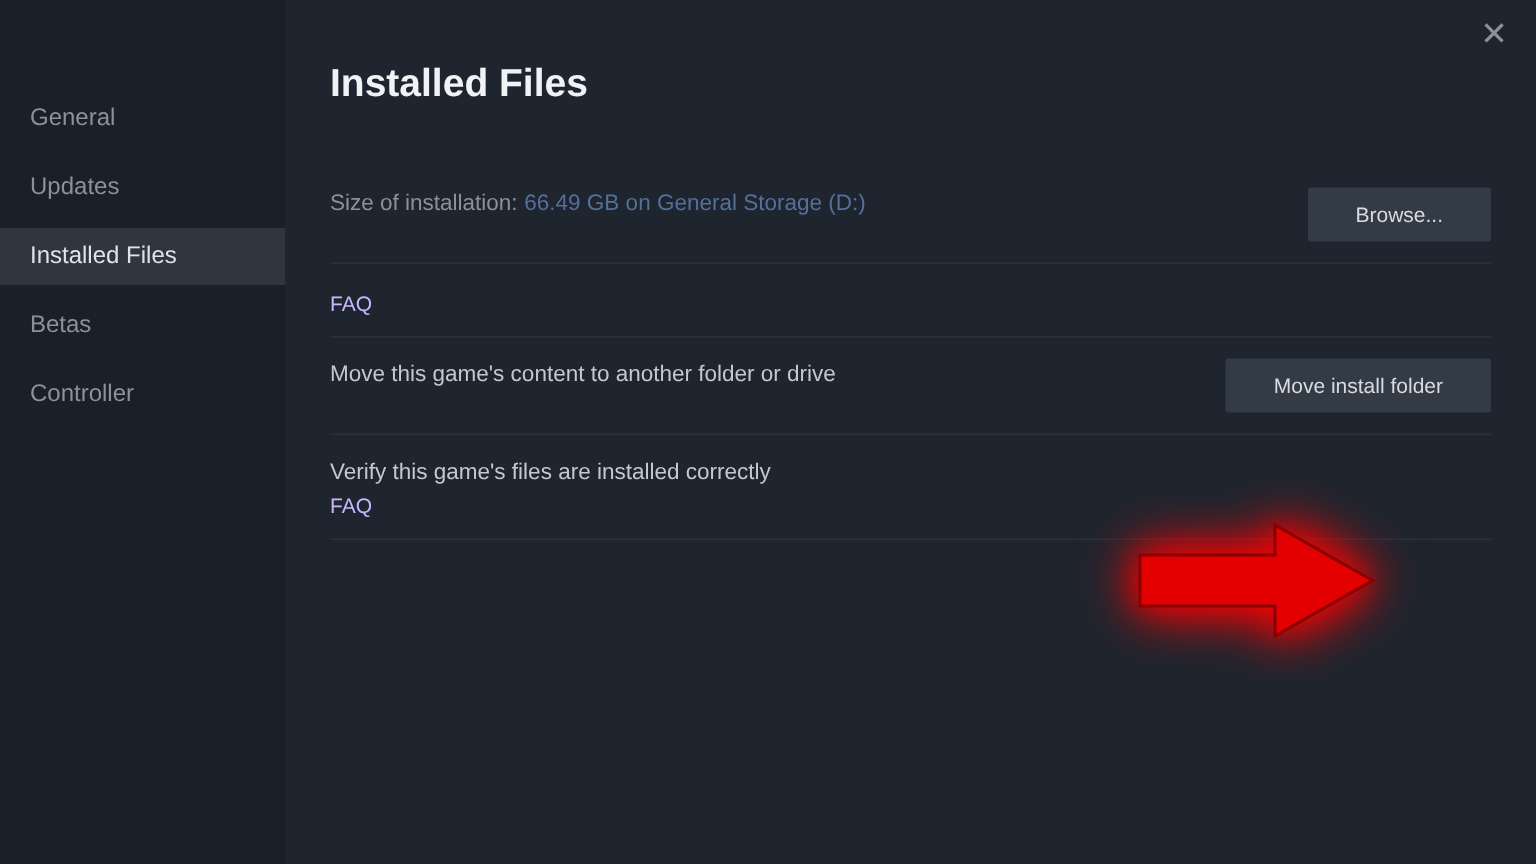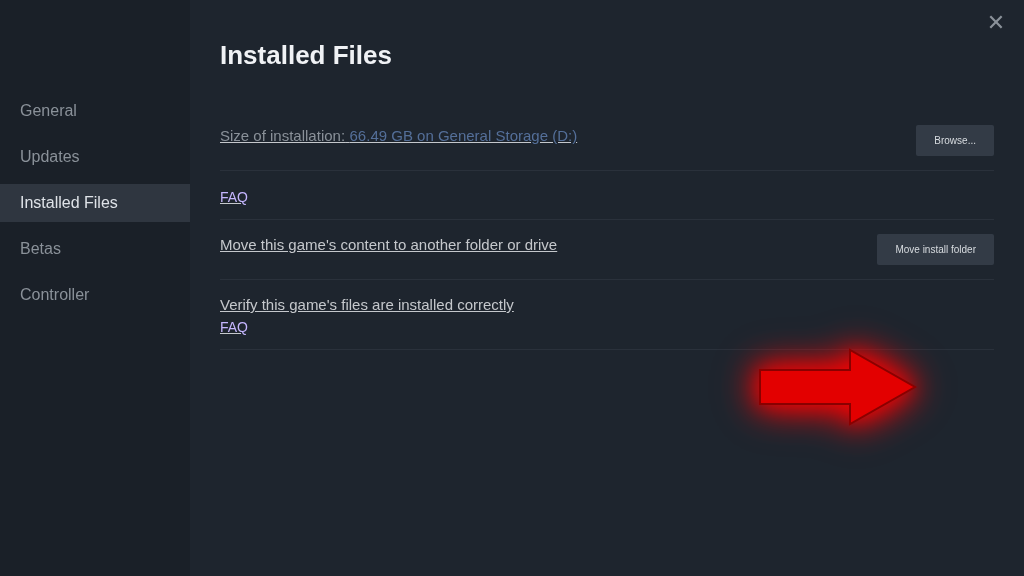--- a/index.html
+++ b/index.html
@@ -13,21 +13,21 @@
       position: relative;
     }
     .window {
       display: flex;
       width: 100%;
       height: 100%;
     }
     .sidebar {
       width: 190px;
       background: #1a2028;
-      padding-top: 92px;
+      padding-top: 60px;
       flex-shrink: 0;
     }
     .sidebar-item {
       padding: 10px 20px;
       font-size: 16px;
       color: #8a9199;
       cursor: pointer;
       margin-bottom: 8px;
     }
     .sidebar-item.active {
@@ -63,21 +63,20 @@
       display: flex;
       align-items: flex-start;
       justify-content: space-between;
       padding: 14px 0;
       border-bottom: 1px solid #2a313b;
     }
     .row:last-child { border-bottom: none; }
     .row-left {
       flex: 1;
       padding-right: 20px;
-      text-decoration: underline;
     }
     .row-desc {
       font-size: 15px;
       color: #c5c8cc;
       line-height: 1.4;
     }
     .size-label {
       color: #8a9199;
     }
     .link {
@@ -88,22 +87,22 @@
       display: block;
       color: #c4b5fd;
       font-size: 14px;
       margin-top: 4px;
       cursor: pointer;
     }
     .btn {
       background: #333b46;
       color: #d8dce0;
       border: none;
-      padding: 10px 18px;
-      font-size: 10px;
+      padding: 10px 32px;
+      font-size: 14px;
       cursor: pointer;
       border-radius: 2px;
       white-space: nowrap;
       flex-shrink: 0;
     }
     .arrow-annotation {
       position: absolute;
       top: 342px;
       left: 565px;
       pointer-events: none;

